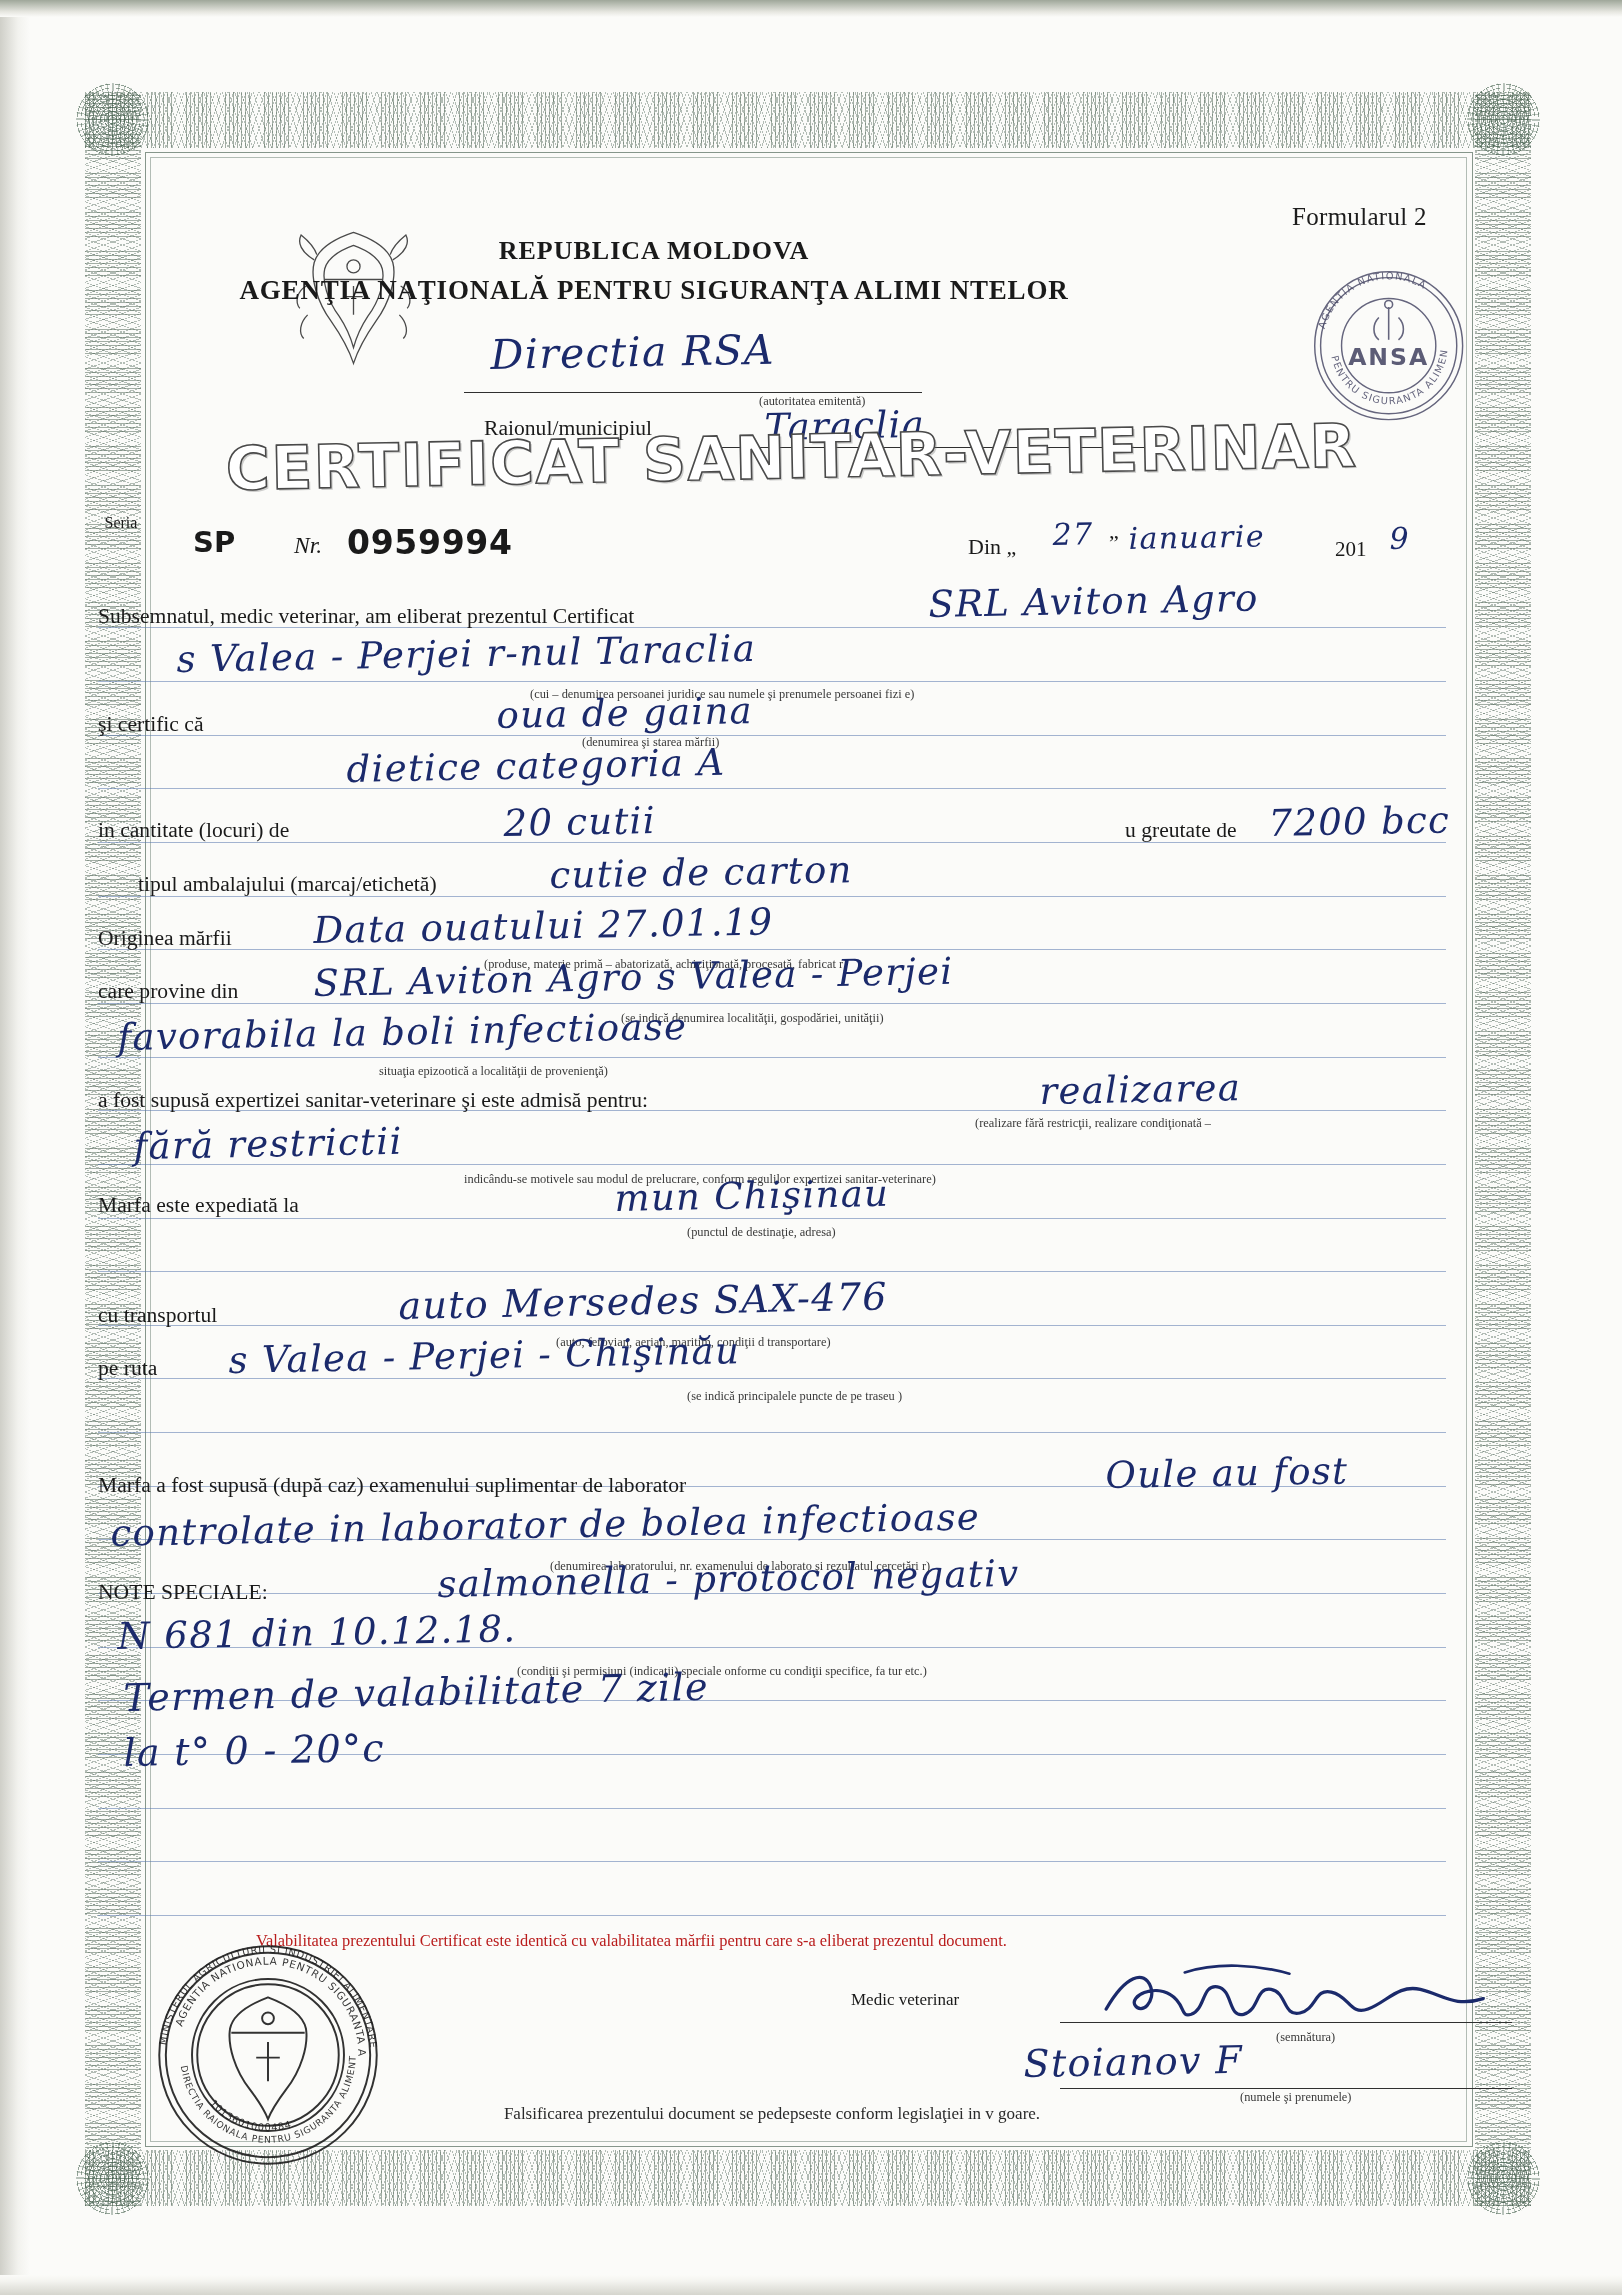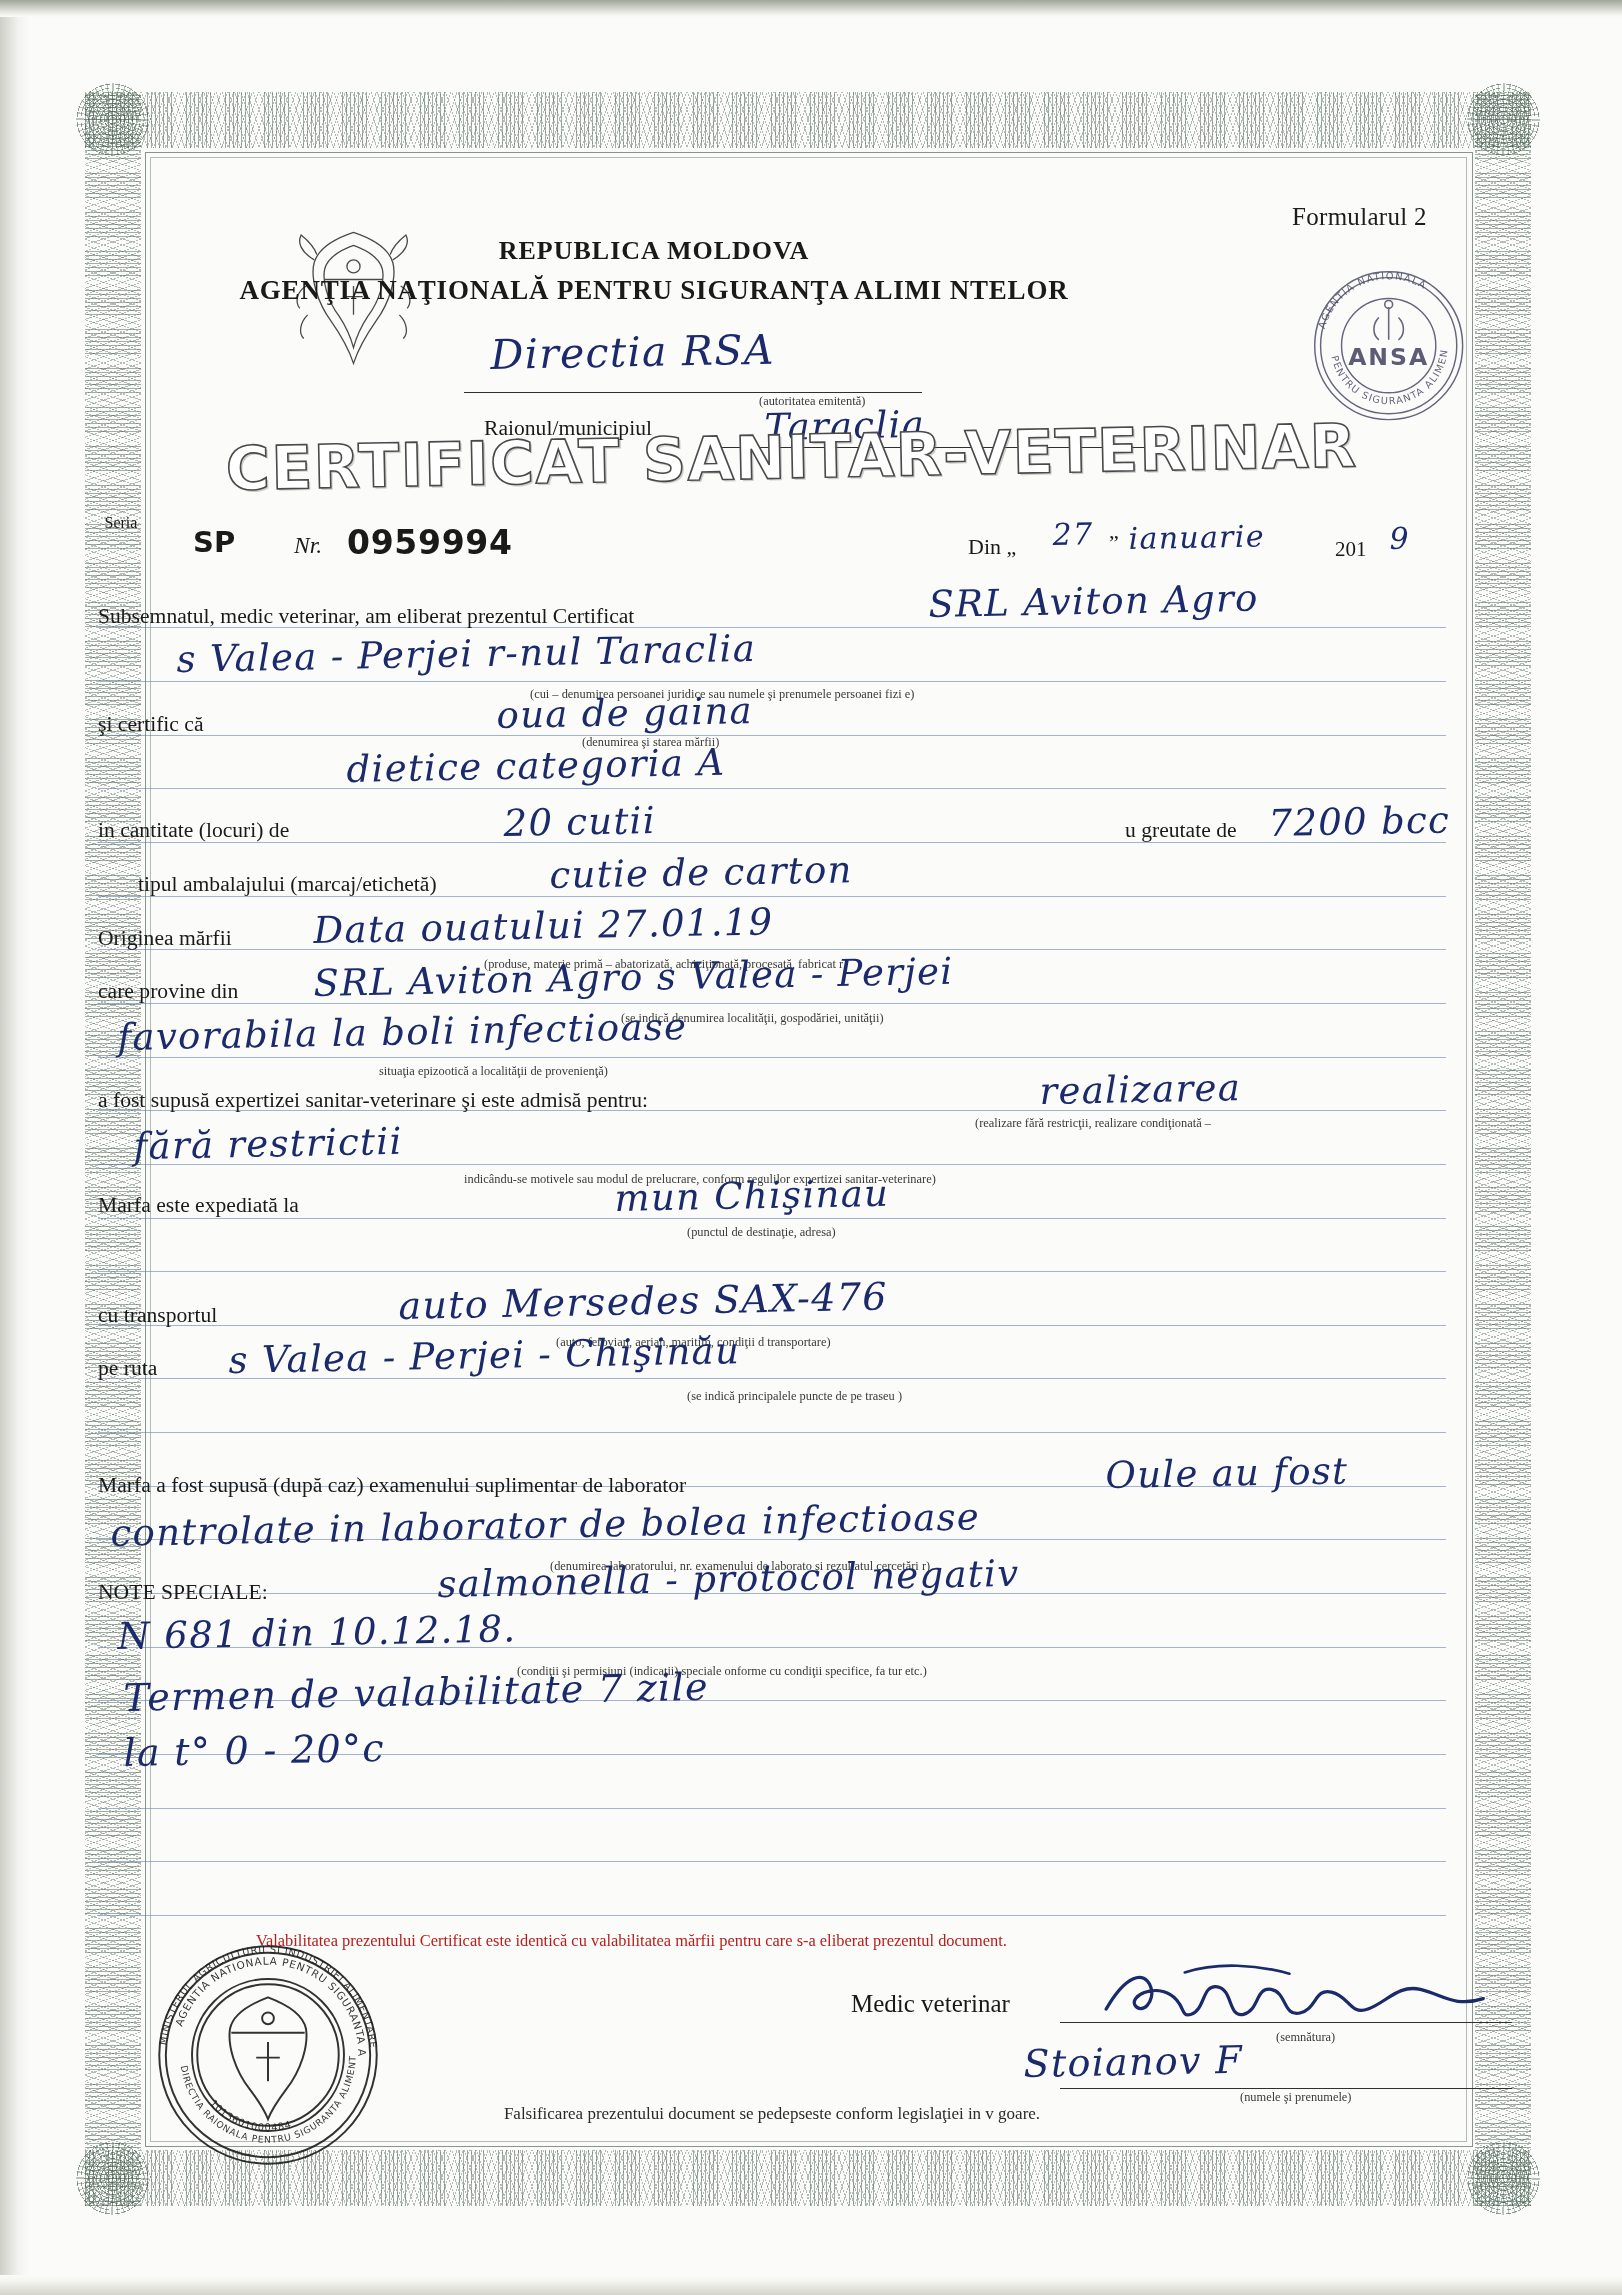--- a/index.html
+++ b/index.html
@@ -425,21 +425,21 @@
 
   <div class="abs printed" style="left:0px; top:1416px;">NOTE SPECIALE:</div>
   <div class="abs hw" style="left:340px; top:1399px; font-size:37px;">salmonella - protocol negativ</div>
   <div class="abs hw" style="left:19.6px; top:1451px; font-size:37px;">N 681 din 10.12.18.</div>
   <div class="abs tiny" style="left:419px; top:1500px;">(condiţii şi permisiuni (indicaţii) speciale  onforme cu condiţii specifice, fa tur  etc.)</div>
   <div class="abs hw" style="left:26px; top:1512px; font-size:38px;">Termen de valabilitate 7 zile</div>
   <div class="abs hw" style="left:26px; top:1567px; font-size:38px;">la t° 0 - 20°c</div>
 
   <div class="abs" id="validity-note">Valabilitatea prezentului Certificat este identică cu valabilitatea mărfii pentru care s-a eliberat prezentul document.</div>
 
-  <div class="abs printed" style="left:753px; top:1826px; font-size:25px;">Medic veterinar</div>
+  <div class="abs printed" style="left:753px; top:1826px; font-size:17px;">Medic veterinar</div>
   <div class="rule" style="left:962px; top:1858px; width:452px;"></div>
   <div class="abs" style="left:995px; top:1794px; width:406px; height:72px;">
     <svg viewBox="0 0 620 110" width="406" height="72">
       <path d="M20 78 C50 26 78 18 88 44 C96 66 74 88 64 72 C56 58 92 40 118 56
                C142 70 132 92 150 86 C172 78 166 40 190 44 C214 48 206 92 230 86
                C254 80 248 44 272 48 C296 52 290 90 316 84 C342 78 338 46 364 52
                C392 58 392 88 420 78 C448 68 466 40 500 48 C534 56 552 76 596 62" fill="none" stroke="#1b2a6b" stroke-width="5" stroke-linecap="round"></path>
       <path d="M140 22 C190 6 250 10 300 24" fill="none" stroke="#1b2a6b" stroke-width="4" stroke-linecap="round"></path>
     </svg>
   </div>

